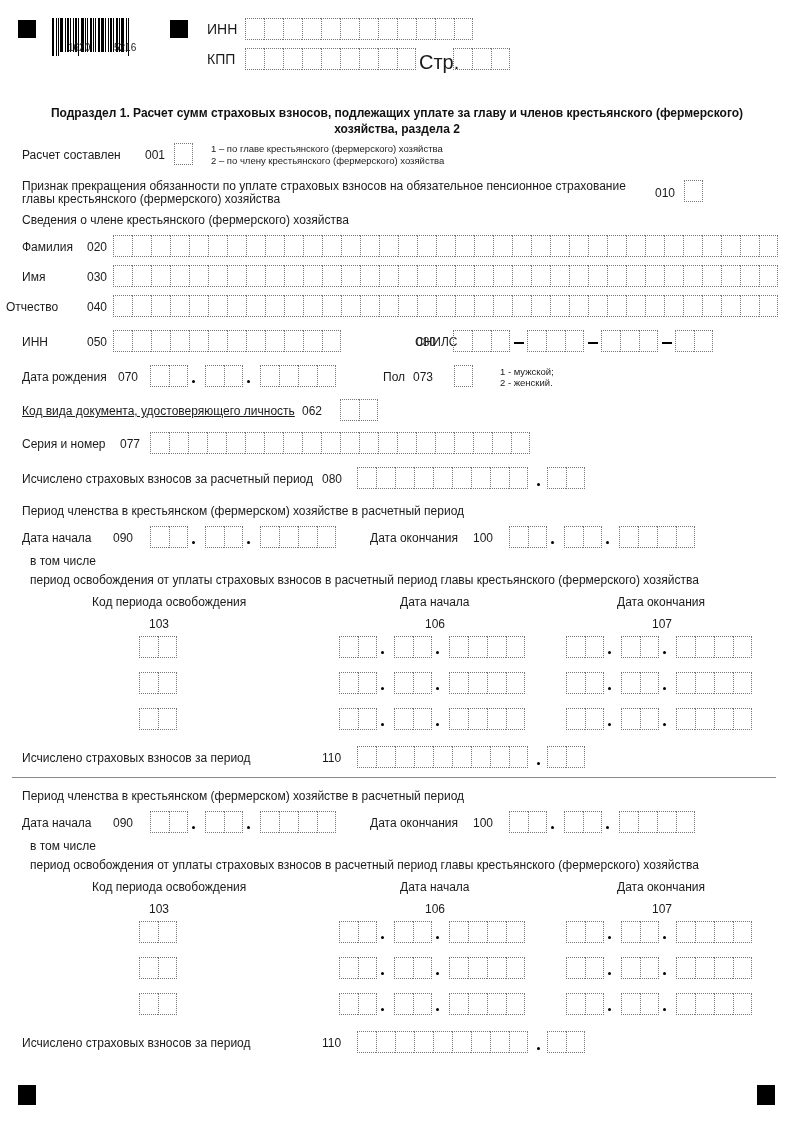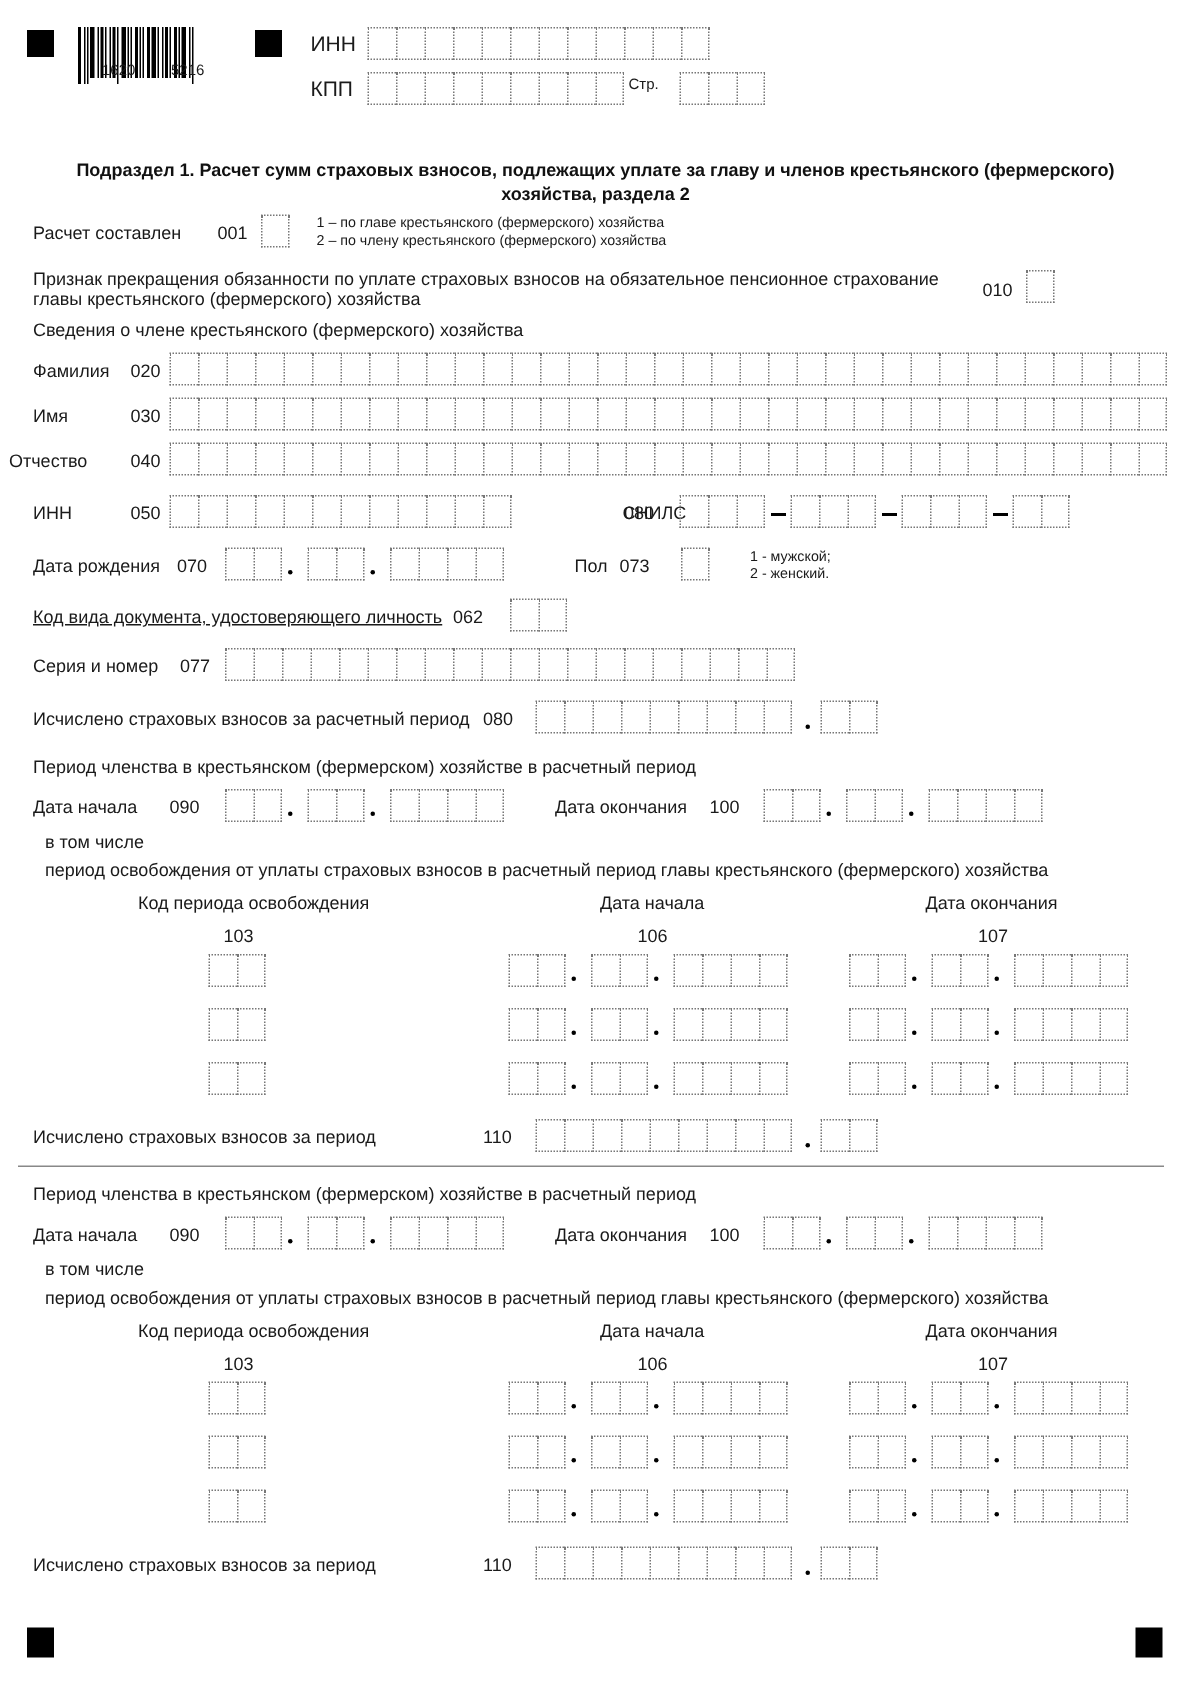--- a/index.html
+++ b/index.html
@@ -81,21 +81,21 @@
     <div class="cell"></div>
     <div class="cell"></div>
     <div class="cell"></div>
     <div class="cell"></div>
     <div class="cell"></div>
     <div class="cell"></div>
     <div class="cell"></div>
     <div class="cell"></div>
     <div class="cell"></div>
   </div>
-<div class="txt" style="left:419px;top:51px;font-size:10px;">Стр.</div>
+<div class="txt" style="left:419px;top:51px;font-size:20px;">Стр.</div>
 <div class="cells" style="left:453px;top:48px;">
     <div class="cell"></div>
     <div class="cell"></div>
     <div class="cell"></div>
   </div>
 
 <div class="title" style="top:105px;">Подраздел 1. Расчет сумм страховых взносов, подлежащих уплате за главу и членов крестьянского (фермерского) хозяйства, раздела 2</div>
 
 <div class="txt" style="left:22px;top:148px;">Расчет составлен</div>
 <div class="txt" style="left:145px;top:148px;">001</div>

